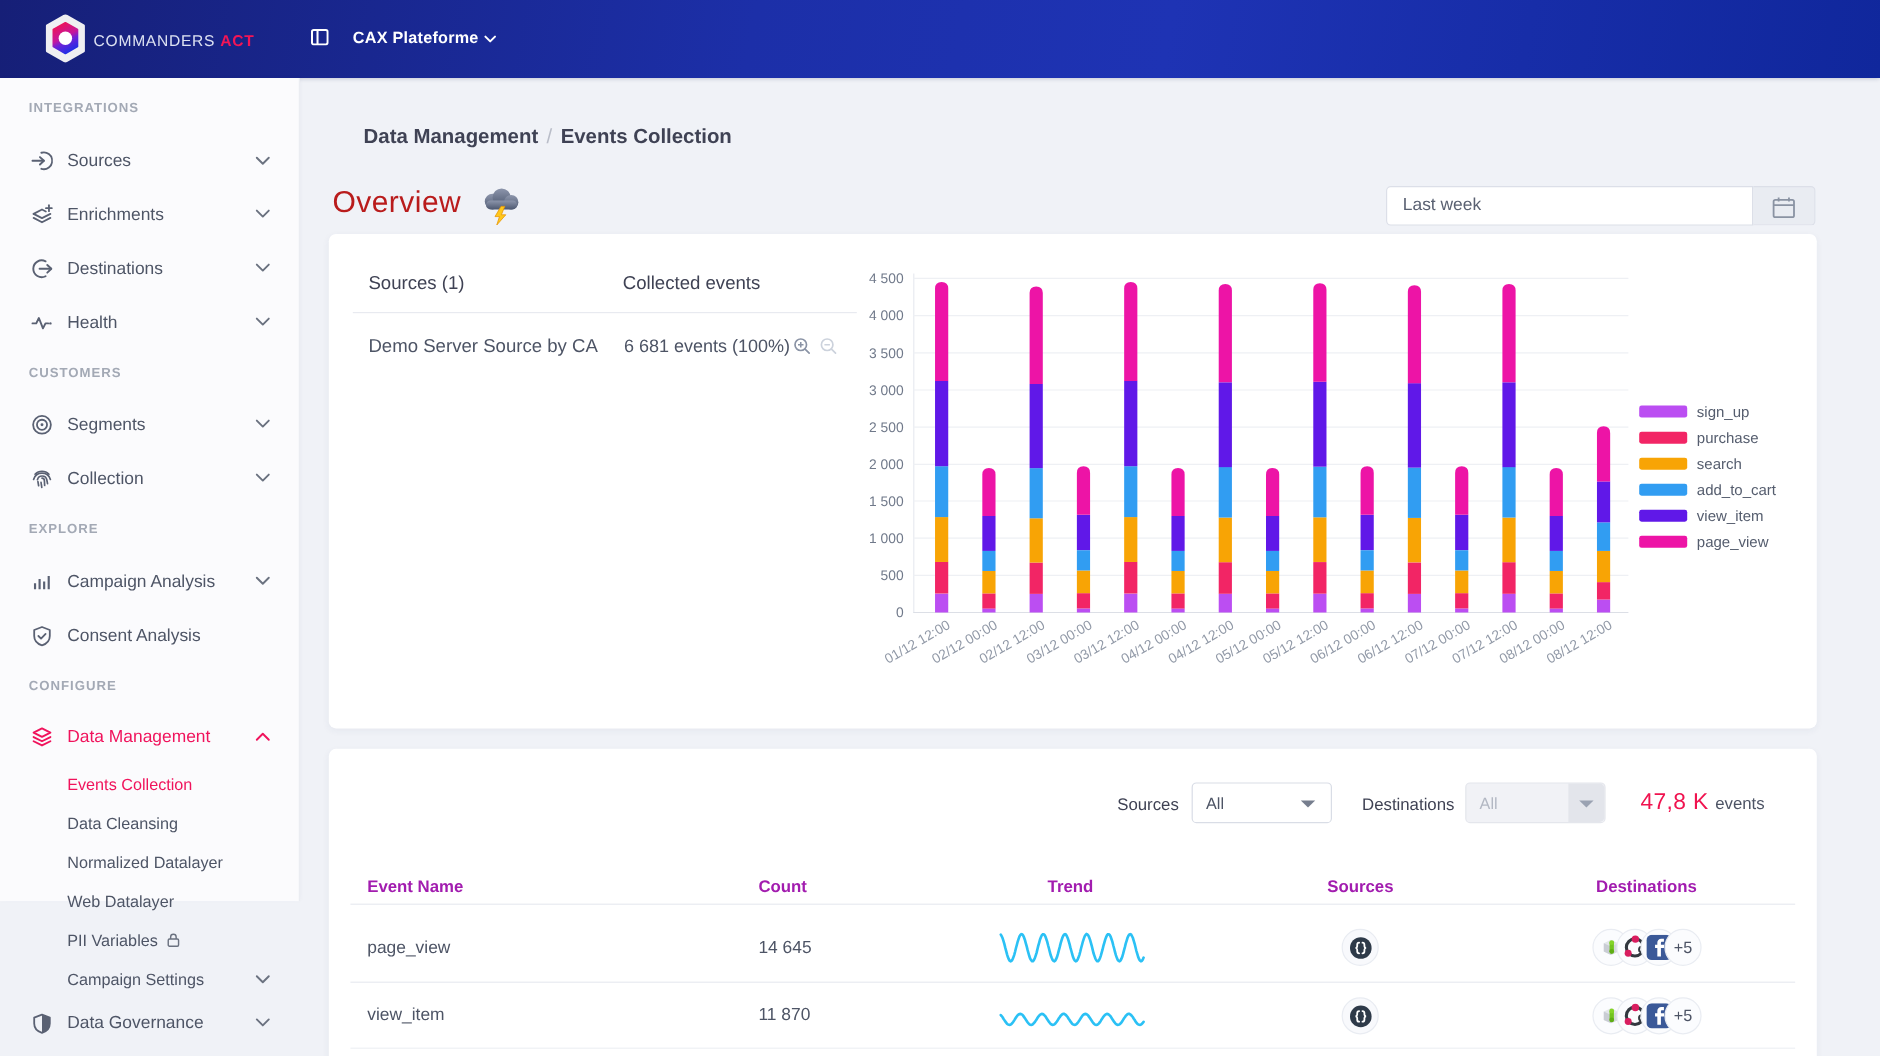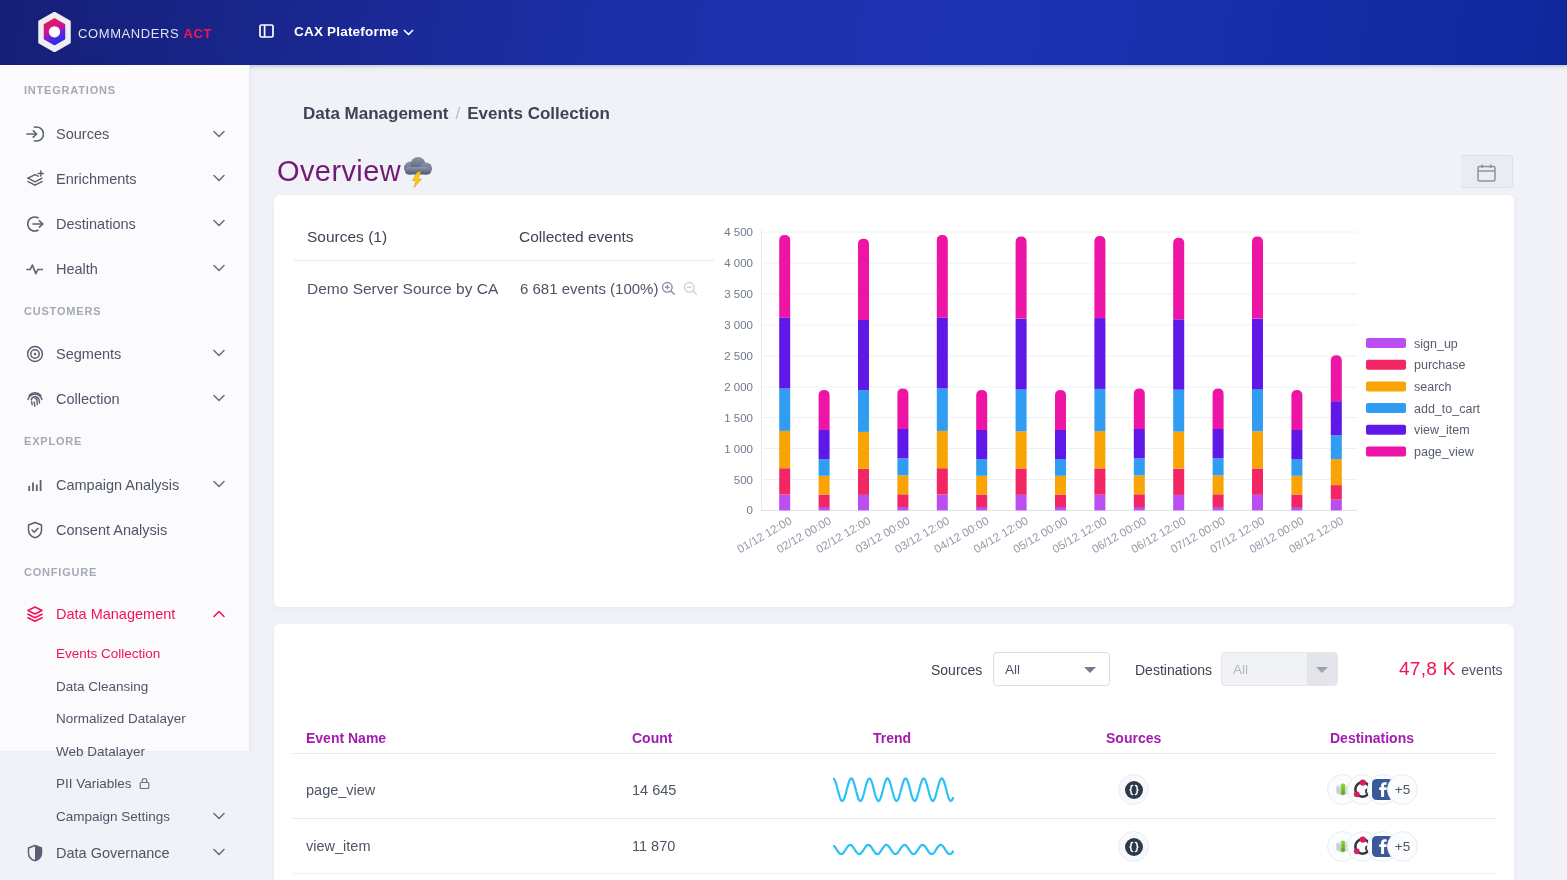--- a/index.html
+++ b/index.html
@@ -15,21 +15,21 @@
 #sidebar{position:absolute;left:0;top:65px;width:250px;height:686px;background:#fbfbfd;border-right:1px solid #ebedf2;box-shadow:1px 0 4px rgba(30,40,90,.04);}
 .shead{position:absolute;left:24px;font-size:11px;font-weight:700;letter-spacing:.8px;color:#a3a9b5;}
 .sitem{position:absolute;left:56px;font-size:14.5px;color:#4e5566;white-space:nowrap;}
 .ssub{position:absolute;left:56px;font-size:13.5px;color:#4e5566;white-space:nowrap;}
 .sic{position:absolute;left:26px;width:18px;height:18px;}
 .schev{position:absolute;left:212px;width:14px;height:14px;}
 .pink{color:#f0135c !important;}
 
 #crumb{position:absolute;left:303px;top:104px;font-size:17px;font-weight:700;color:#3f4254;}
 #crumb .sep{color:#b9bdc8;font-weight:400;padding:0 7px;}
-#title{position:absolute;left:277px;top:155px;font-size:29px;font-weight:500;color:#701a75;letter-spacing:0.4px;text-align:center;}
+#title{position:absolute;left:277px;top:155px;font-size:25px;font-weight:500;color:#b91c1c;letter-spacing:0.4px;text-align:center;}
 
 #lw{position:absolute;left:1155px;top:155px;width:358px;height:33px;}
 #lwinput{position:absolute;left:0;top:0;width:306px;height:33px;background:#fff;border:1px solid #dcdfe8;border-radius:4px 0 0 4px;font-size:14.5px;color:#5a6172;line-height:31px;padding-left:13px;}
 #lwbtn{position:absolute;left:306px;top:0;width:52px;height:33px;background:#e9ecf2;border:1px solid #dcdfe8;border-left:none;border-radius:0 4px 4px 0;}
 
 .card{position:absolute;background:#fff;border-radius:6px;box-shadow:0 2px 6px rgba(40,50,90,.05);}
 #card1{left:274px;top:195px;width:1240px;height:412px;}
 #card2{left:274px;top:624px;width:1240px;height:270px;}
 .th{font-weight:400;color:#3f4254;font-size:15.5px;position:absolute;}
 .cell{color:#4d5465;font-size:15.5px;position:absolute;white-space:nowrap;}
@@ -189,20 +189,21 @@
         <stop offset="1" stop-color="#4d5870"></stop>
       </linearGradient>
     </defs>
  <circle cx="10.5" cy="14" r="6.5" fill="url(#cg2)"></circle>
  <circle cx="18" cy="10.5" r="7.5" fill="url(#cg2)"></circle>
  <circle cx="26" cy="14.5" r="6" fill="url(#cg2)"></circle>
  <rect x="5" y="13" width="26" height="7.5" rx="3.7" fill="url(#cg2)"></rect>
  <polygon points="17.5,18 12.5,26.5 16.2,26.5 14,33.5 21.5,25 17.8,25 20.6,18" fill="#ffc81c" stroke="#e89a0a" stroke-width="0.7"></polygon>
 </svg>
 <div id="lw">
+    <div id="lwinput">Last week</div>
     <div id="lwbtn">
  <svg class="abs" style="left:15px;top:6.5px" width="21" height="20" viewBox="0 0 21 20">
   <rect x="2" y="3.5" width="17" height="14.5" rx="1.5" fill="none" stroke="#8a93a3" stroke-width="1.5"></rect>
   <line x1="2" y1="8" x2="19" y2="8" stroke="#8a93a3" stroke-width="1.5"></line>
   <line x1="6.2" y1="1.5" x2="6.2" y2="5" stroke="#8a93a3" stroke-width="1.5"></line>
   <line x1="14.8" y1="1.5" x2="14.8" y2="5" stroke="#8a93a3" stroke-width="1.5"></line>
  </svg>
 </div>
   </div>
 
@@ -370,21 +371,21 @@
       <span style="position:absolute;left:11px;top:9px">All</span>
       <span class="caret"></span>
     </div>
 <div class="flabel" style="left:861px;top:38px">Destinations</div>
 <div class="sel" style="left:947px;top:28px;width:117px;background:#f1f2f6;border-color:#e4e6ec;">
 <span style="position:absolute;left:11px;top:9px;color:#b3b8c3">All</span>
 <div style="position:absolute;right:0;top:0;width:30px;height:32px;background:#e3e5eb;border-radius:0 4px 4px 0;">
 <span class="caret" style="right:9px;border-top-color:#9aa2b2"></span>
       </div>
     </div>
-<div style="position:absolute;left:1093px;top:34px;font-size:19px;font-weight:500;color:#f0134f;letter-spacing:0.3px;margin-left:32px;">47,8 K <span style="font-weight:400;font-size:14px;color:#4d5465;letter-spacing:0;">events</span></div>
+<div style="position:absolute;left:1093px;top:34px;font-size:19px;font-weight:500;color:#f0134f;letter-spacing:0.3px;">47,8 K <span style="font-weight:400;font-size:14px;color:#4d5465;letter-spacing:0;">events</span></div>
 <div class="tblh" style="left:32px;top:106px">Event Name</div>
 <div class="tblh" style="left:358px;top:106px">Count</div>
 <div class="tblh" style="left:599px;top:106px">Trend</div>
 <div class="tblh" style="left:832px;top:106px">Sources</div>
 <div class="tblh" style="left:1056px;top:106px">Destinations</div>
 <div class="hr" style="left:18px;top:129px;width:1204px"></div>
 <div class="hr" style="left:18px;top:194px;width:1204px"></div>
 <div class="hr" style="left:18px;top:249px;width:1204px;background:#eef0f4"></div>
 <div class="tblc" style="left:32px;top:158px">page_view</div>
 <div class="tblc" style="left:358px;top:158px">14 645</div>

